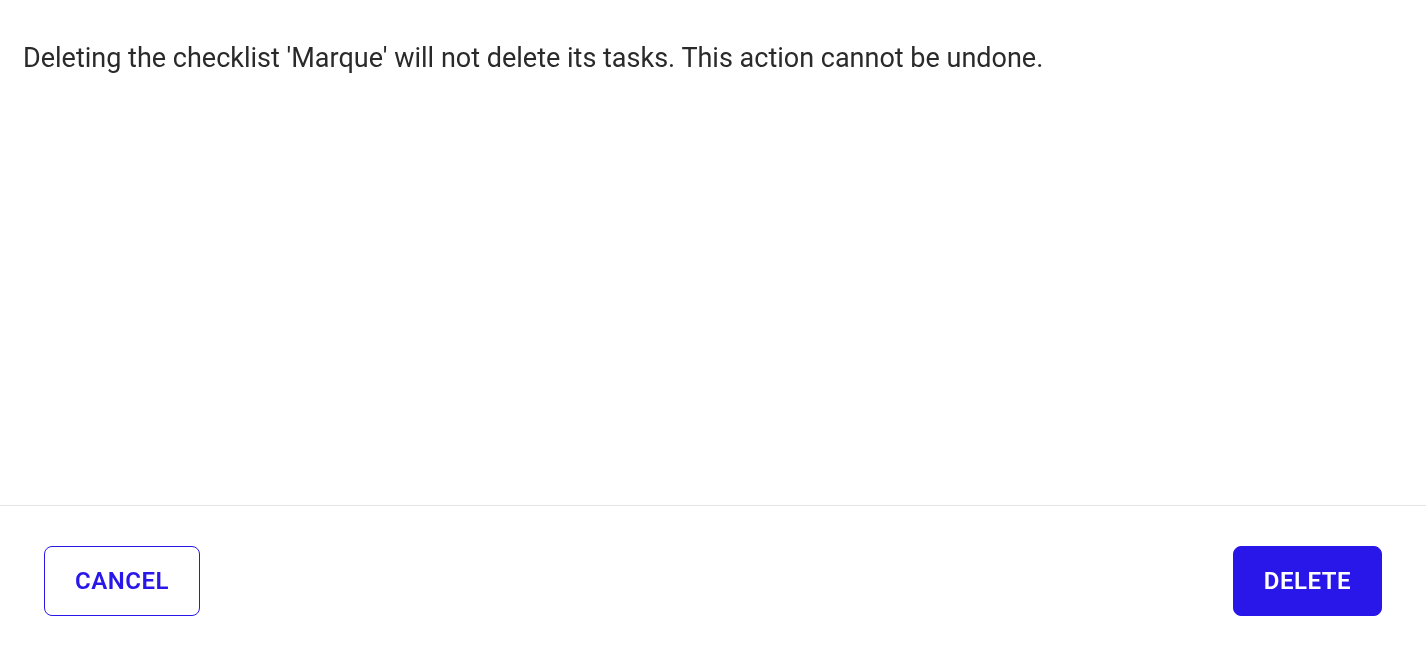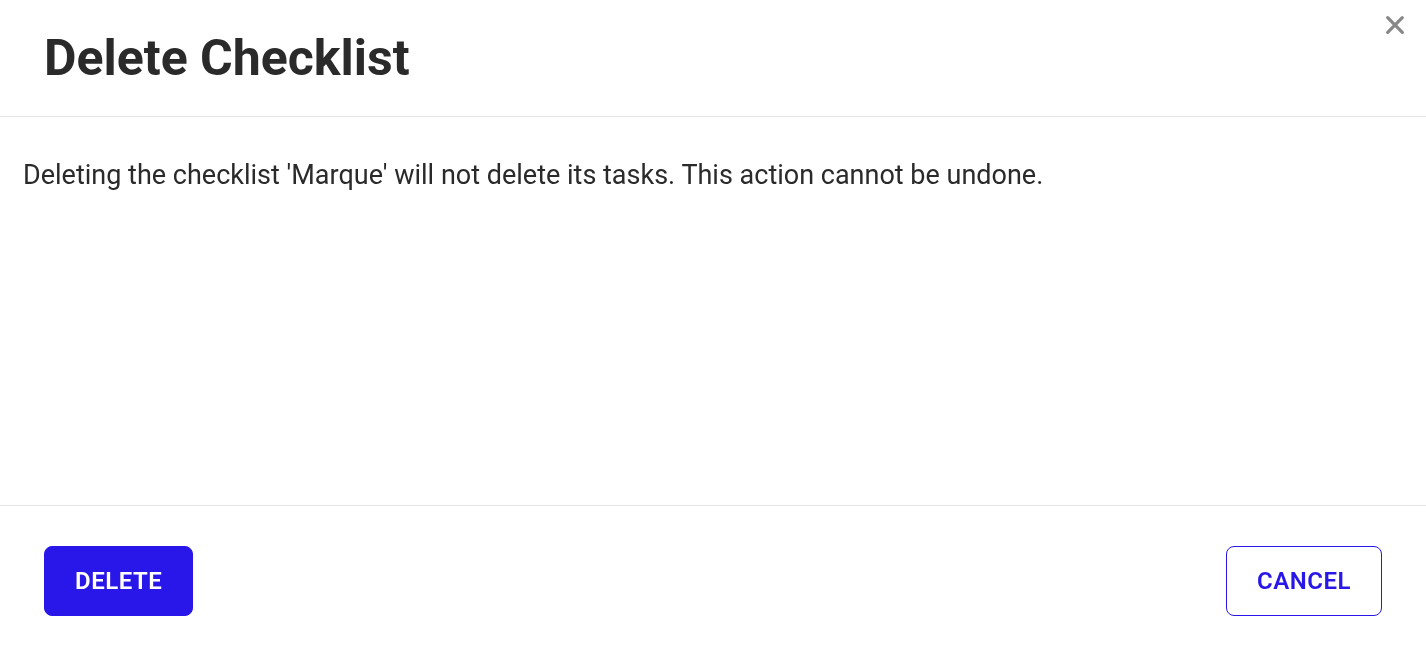--- a/index.html
+++ b/index.html
@@ -85,33 +85,23 @@
       background: #2817e8;
       color: #ffffff;
       border: 1.5px solid #2817e8;
     }
   </style>
 </head>
 <body>
 
 <div class="dialog">
 
-  <div class="dialog-header">
-    <h1 class="dialog-title">Delete Checklist</h1>
-    <button class="close-button">
-      <span>
-        <svg viewBox="0 0 24 24" fill="currentColor">
-          <path d="M19.78 4.22a1.5 1.5 0 0 0-2.12 0L12 9.88 6.34 4.22a1.5 1.5 0 1 0-2.12 2.12L9.88 12l-5.66 5.66a1.5 1.5 0 1 0 2.12 2.12L12 14.12l5.66 5.66a1.5 1.5 0 1 0 2.12-2.12L14.12 12l5.66-5.66a1.5 1.5 0 0 0 0-2.12z"></path>
-        </svg>
-      </span>
-    </button>
-  </div>
 
   <div class="dialog-body">
     <p class="dialog-message">Deleting the checklist 'Marque' will not delete its tasks. This action cannot be undone.</p>
   </div>
 
   <div class="dialog-footer">
+    <button class="btn btn-cancel">CANCEL</button>
     <button class="btn btn-delete">DELETE</button>
-    <button class="btn btn-cancel">CANCEL</button>
   </div>
 
 </div>
 
 </body></html>

